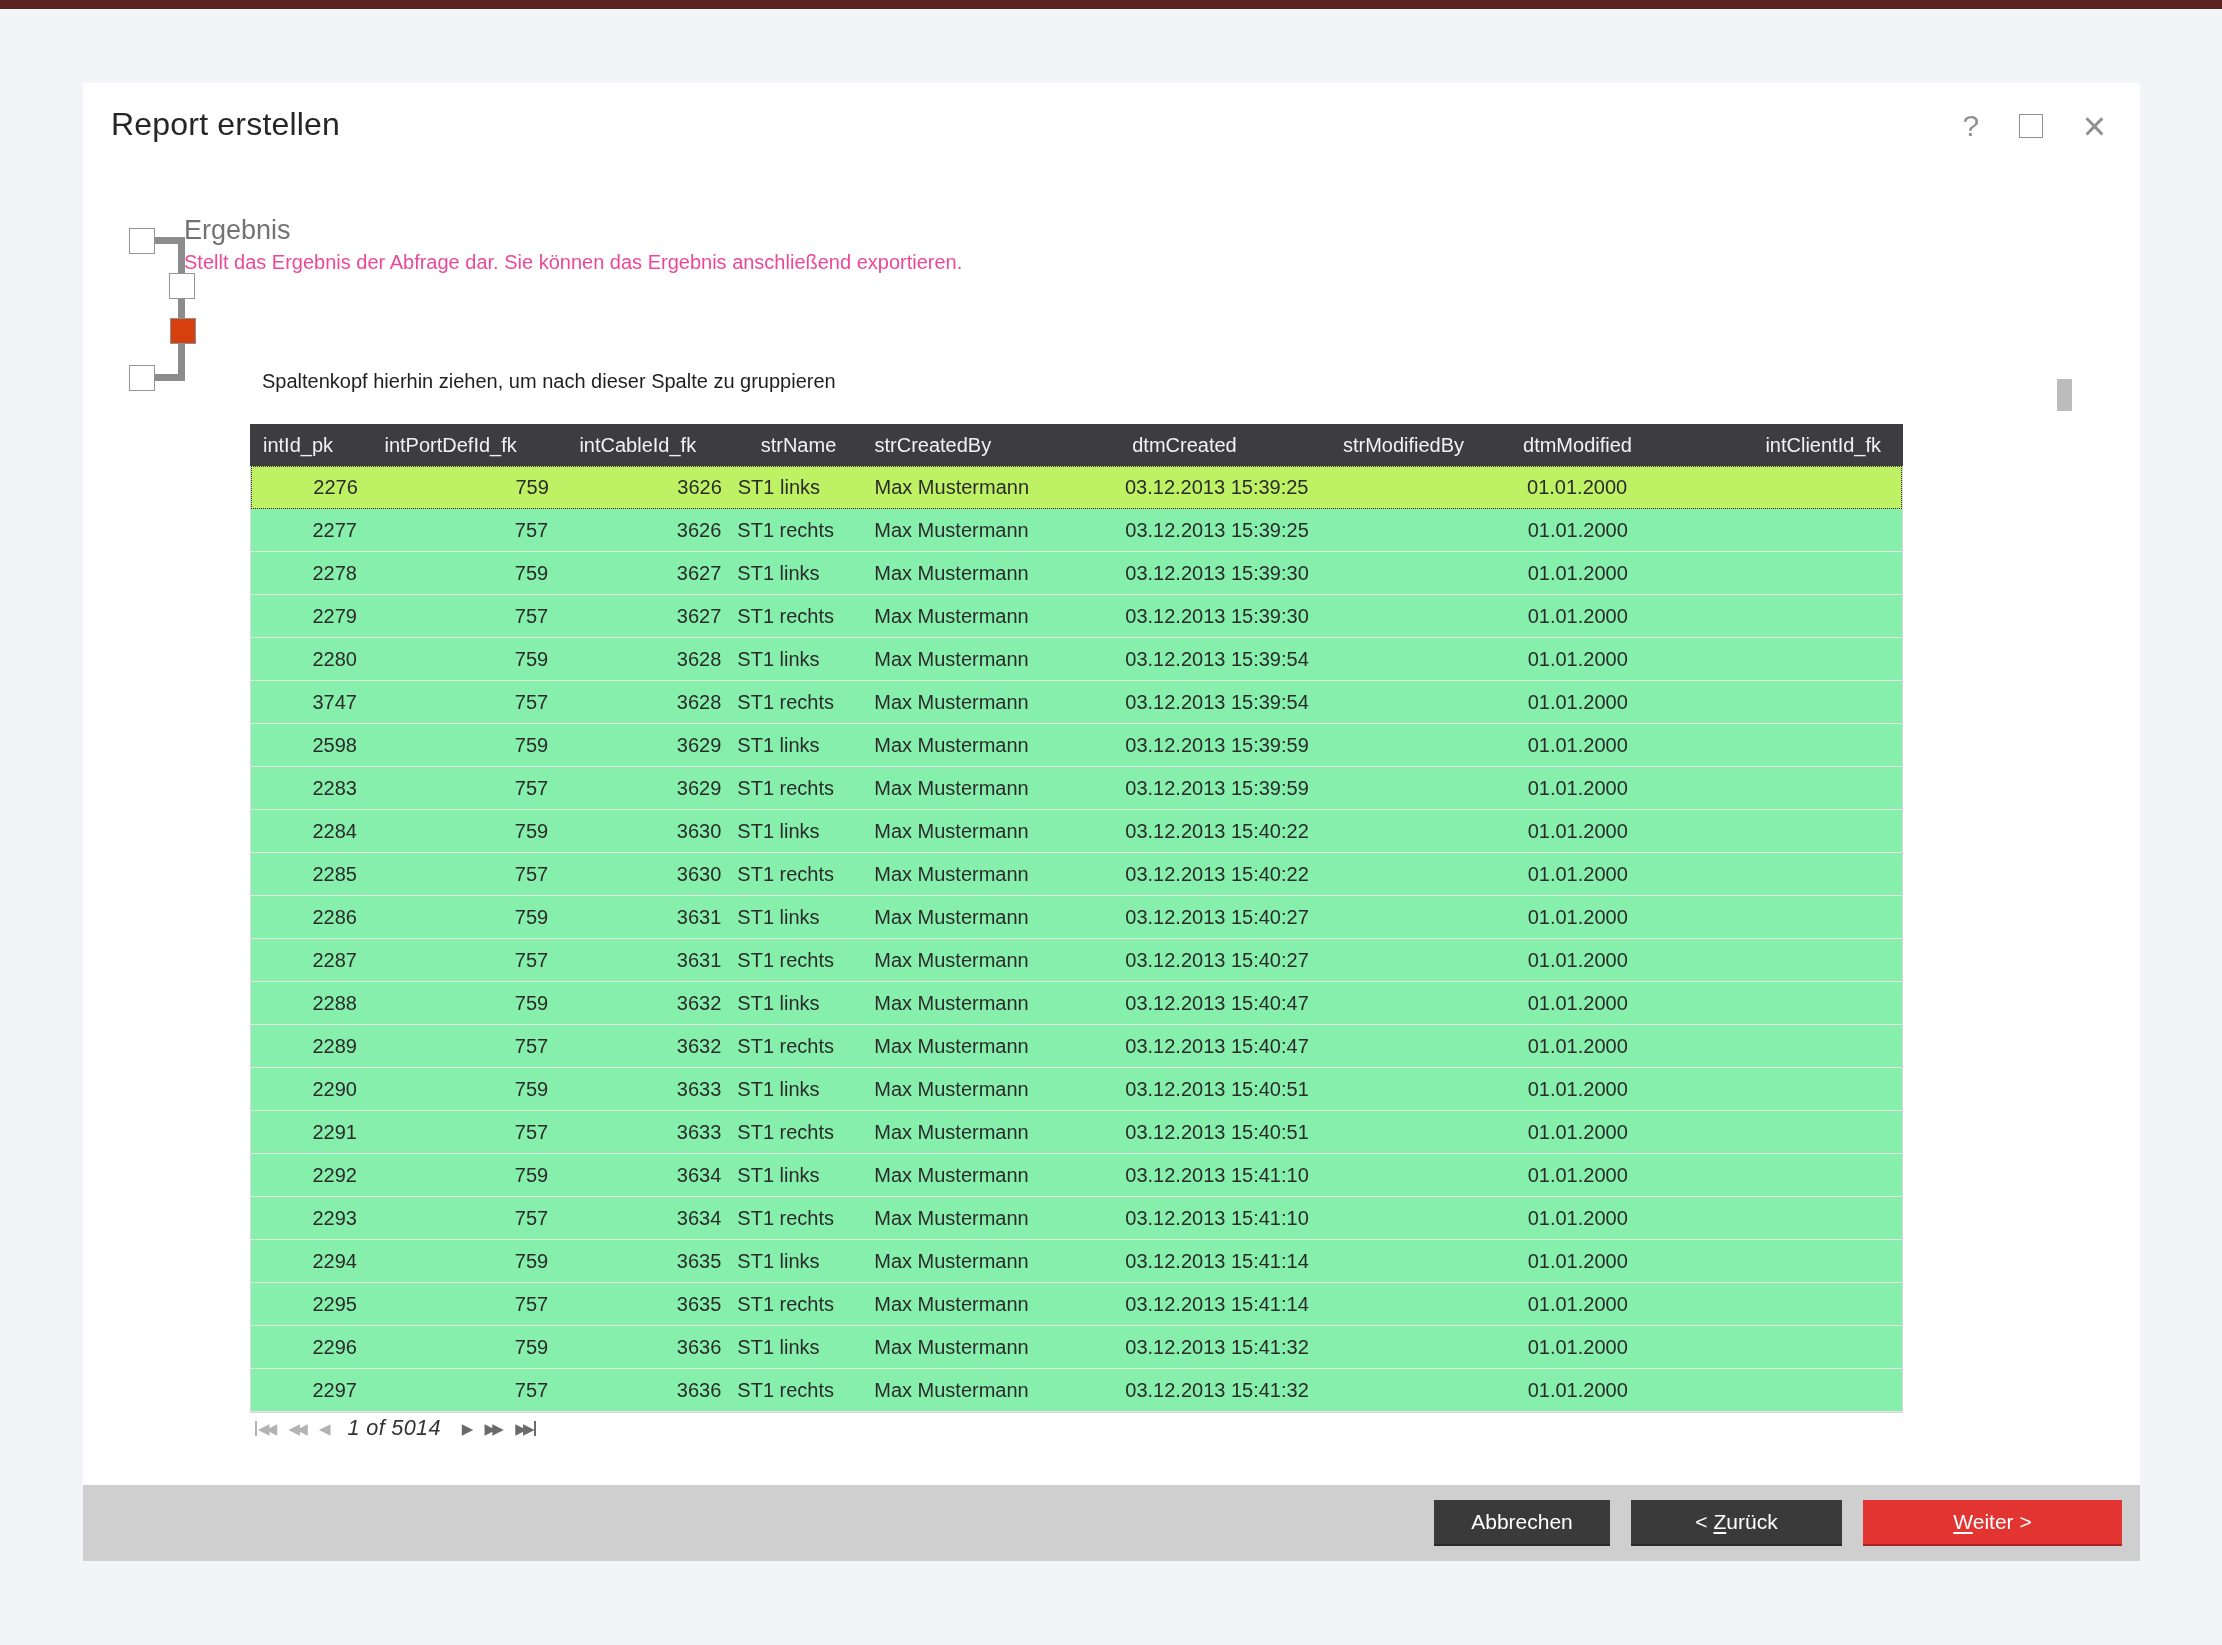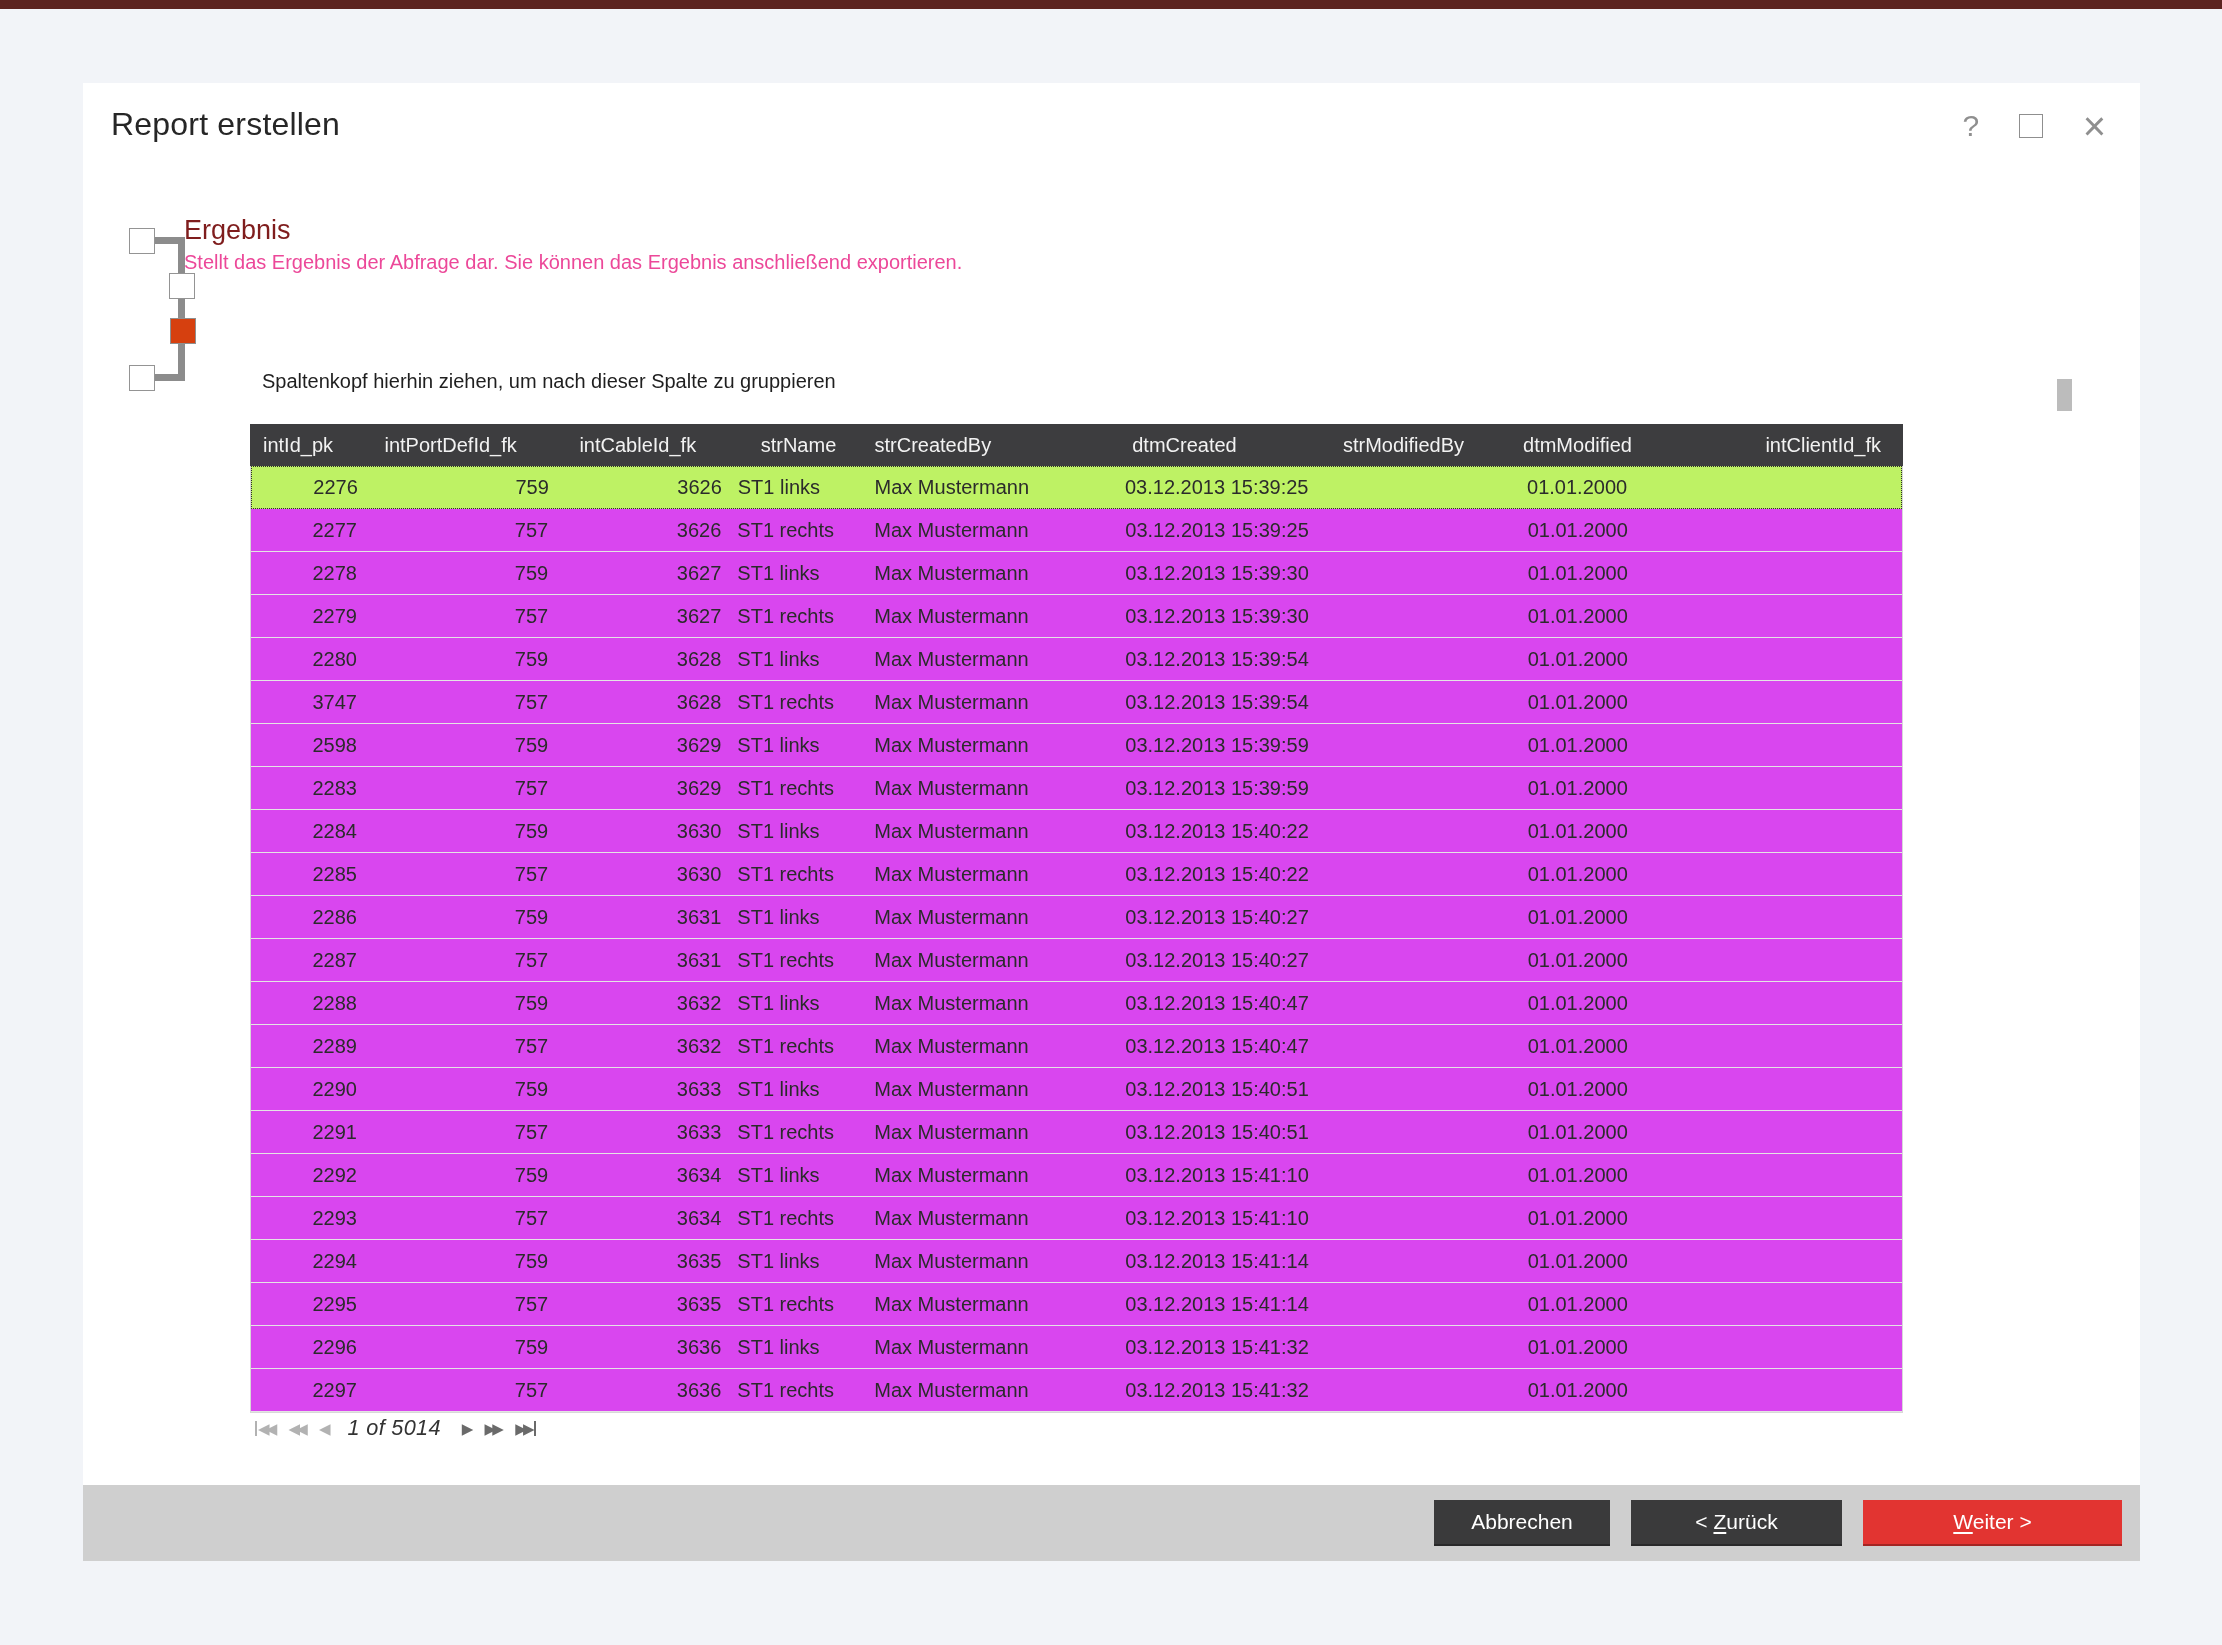--- a/index.html
+++ b/index.html
@@ -17,32 +17,32 @@
   .win-controls{position:absolute;top:26px;right:34px;display:flex;align-items:center;gap:40px;color:#8f8f8f;}
   .wc-help{font-size:30px;cursor:default;}
   .wc-max{width:23.5px;height:23.5px;border:1.9px solid #8f8f8f;box-sizing:border-box;}
   .wc-close{font-size:40px;line-height:26px;}
 
   
   .step-line{position:absolute;background:#8c8c8c;}
   .step-sq{position:absolute;width:26px;height:26px;background:#ffffff;border:1.9px solid #949494;box-sizing:border-box;}
   .step-sq.active{background:#d6400f;border-color:#8f8f8f;}
 
-  .step-heading{position:absolute;left:101px;top:132px;font-size:27px;color:#7f1d1d;}
+  .step-heading{position:absolute;left:101px;top:132px;font-size:27px;color:#737373;}
   .step-desc{position:absolute;left:101px;top:168px;font-size:20px;color:#ec4899;}
 
   .group-hint{position:absolute;left:179px;top:287px;font-size:20px;color:#1f1f1f;}
 
   .scroll-thumb{position:absolute;left:1974px;top:296px;width:15px;height:32px;background:#bcbcbc;}
 
   
   .grid{position:absolute;left:167px;top:341px;width:1653px;}
   .ghead{display:flex;height:42px;background:#3d3d3f;color:#f2f2f2;font-size:20px;align-items:center;box-sizing:border-box;}
   .gbody{border-left:0.9px solid #d8d8d8;border-right:0.9px solid #d8d8d8;border-bottom:0.9px solid #d8d8d8;box-sizing:border-box;}
-  .grow{display:flex;height:43px;align-items:center;font-size:20px;color:#2b2b2b;background:#d946ef;border-bottom:0.9px solid #e4e4e4;box-sizing:border-box;}
+  .grow{display:flex;height:43px;align-items:center;font-size:20px;color:#2b2b2b;background:#86efac;border-bottom:0.9px solid #e4e4e4;box-sizing:border-box;}
   .grow.selected{background:#bef264;border:0.9px dotted #2b2b2b;}
   .hcell,.ccell{box-sizing:border-box;overflow:hidden;white-space:nowrap;}
   
   .c1{width:127px;} .c2{width:193px;} .c3{width:160px;} .c4{width:137px;} .c5{width:188px;}
   .c6{width:259px;} .c7{width:179px;} .c8{width:169px;} .c9{width:240px;}
   
   .hcell.c1{padding-left:13px;}
   .hcell.c2{padding-left:7.5px;}
   .hcell.c3{padding-left:9.4px;}
   .hcell.c4{text-align:center;}

